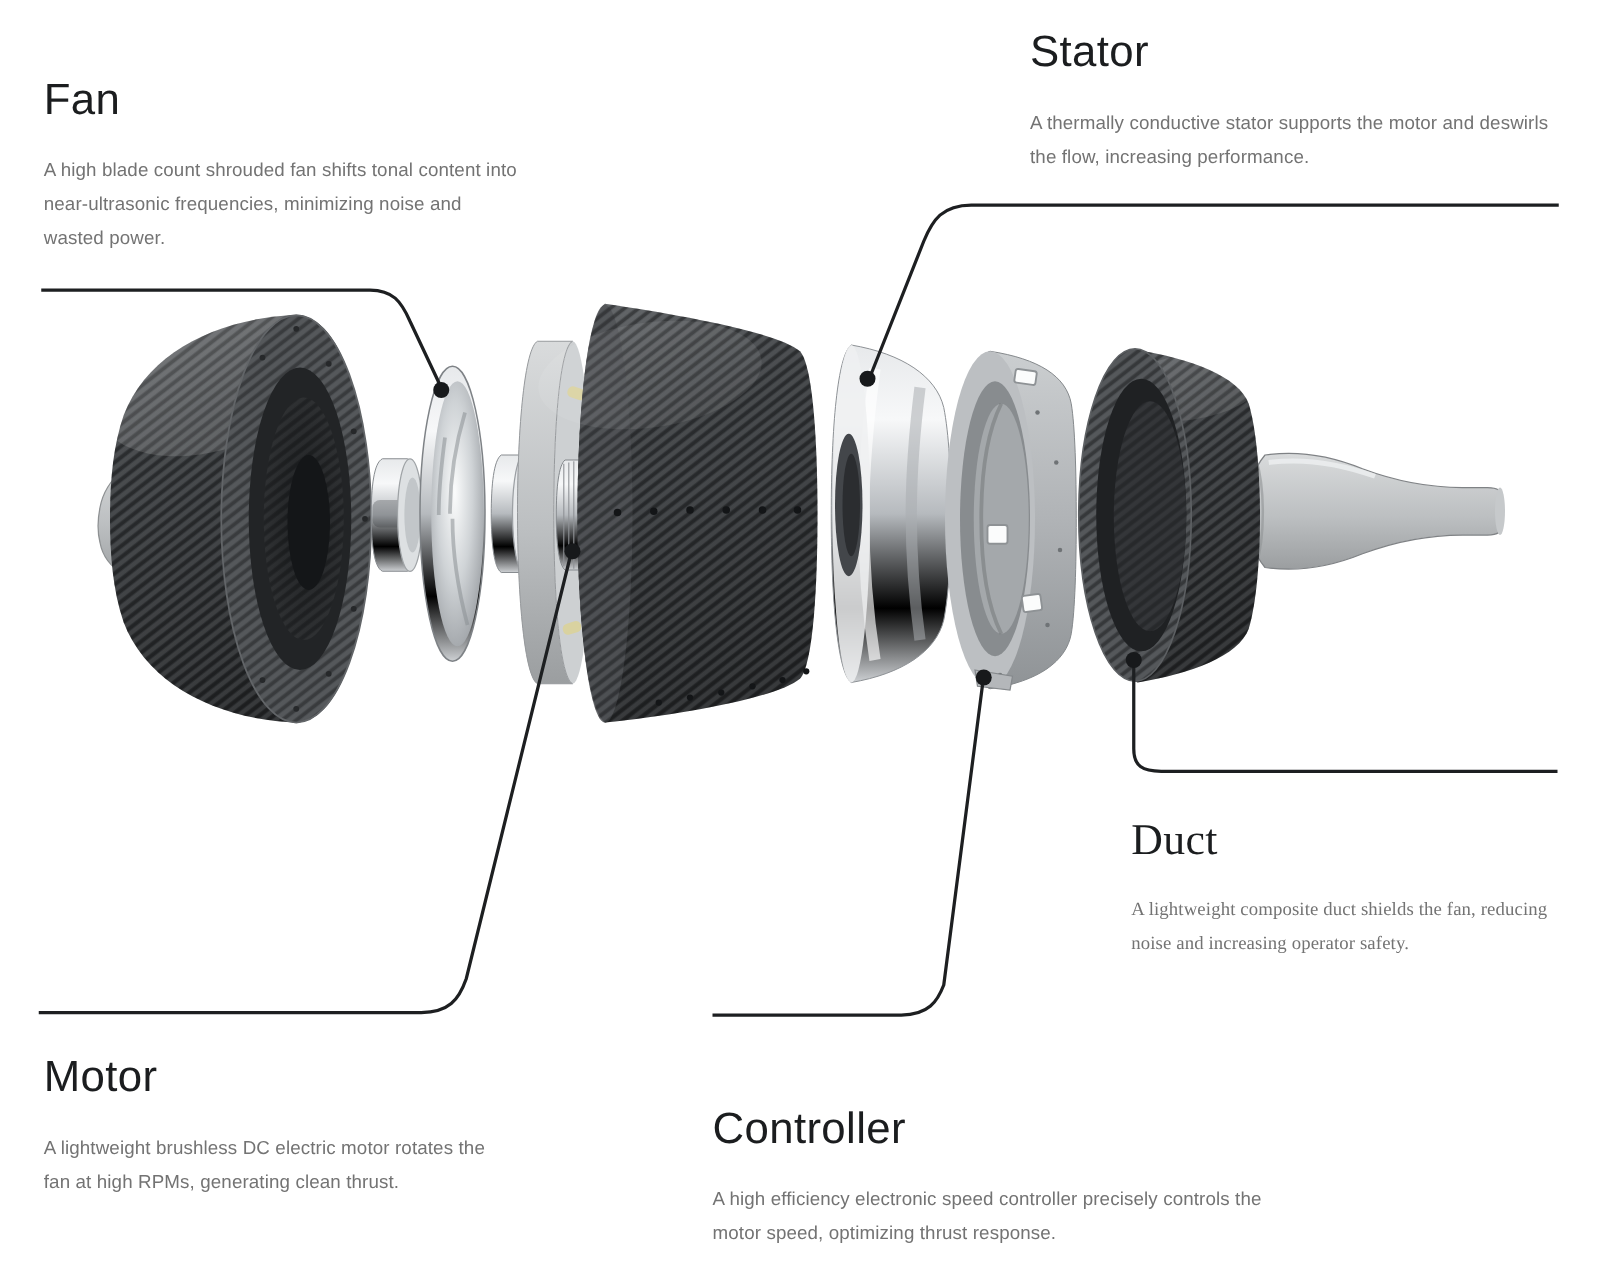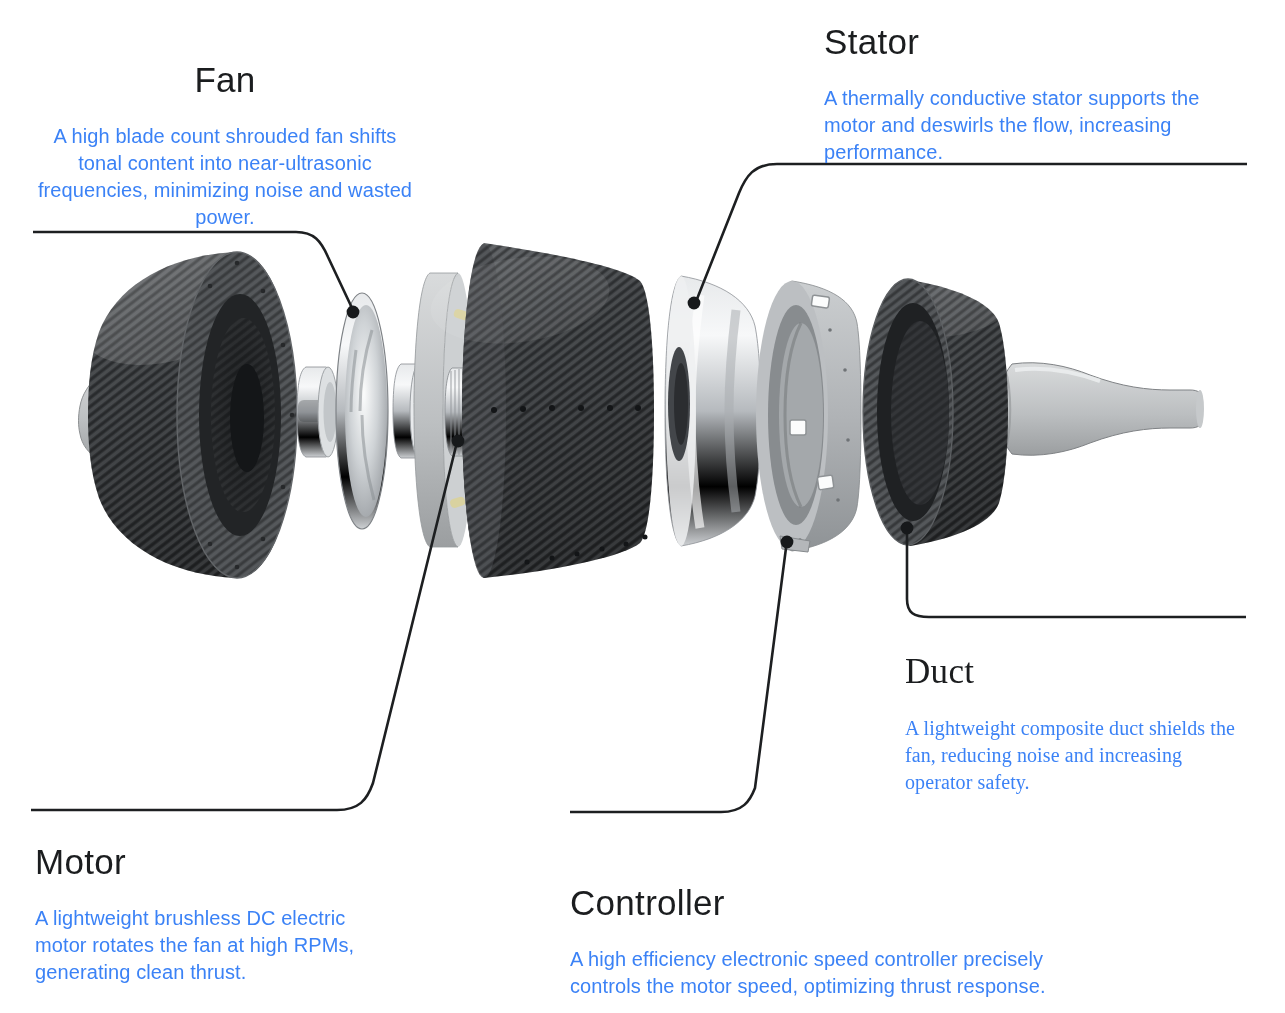--- a/index.html
+++ b/index.html
@@ -14,26 +14,26 @@
   .callout { position: absolute; }
   .callout h2 {
     margin: 0 0 23px 0;
     font-size: 35px;
     font-weight: 500;
     letter-spacing: 0.3px;
     color: #1b1d1f;
   }
   .callout p {
     margin: 0;
-    font-size: 20px;
+    font-size: 15px;
     line-height: 27px;
     letter-spacing: 0.1px;
-    color: #3b82f6;
+    color: #737373;
   }
-  #callout-fan        { left: 35px;  top: 60px;  width: 380px; text-align: center; }
+  #callout-fan        { left: 35px;  top: 60px;  width: 380px; }
   #callout-stator     { left: 824px; top: 22px;  width: 432px; }
   #callout-duct       { left: 905px; top: 652px; width: 345px; font-family: Liberation Serif, serif; }
   #callout-motor      { left: 35px;  top: 842px; width: 365px; }
   #callout-controller { left: 570px; top: 842px; width: 482px; margin-top: 41px; }
 </style>
 </head>
 <body>
 
 <div class="stage">
 

